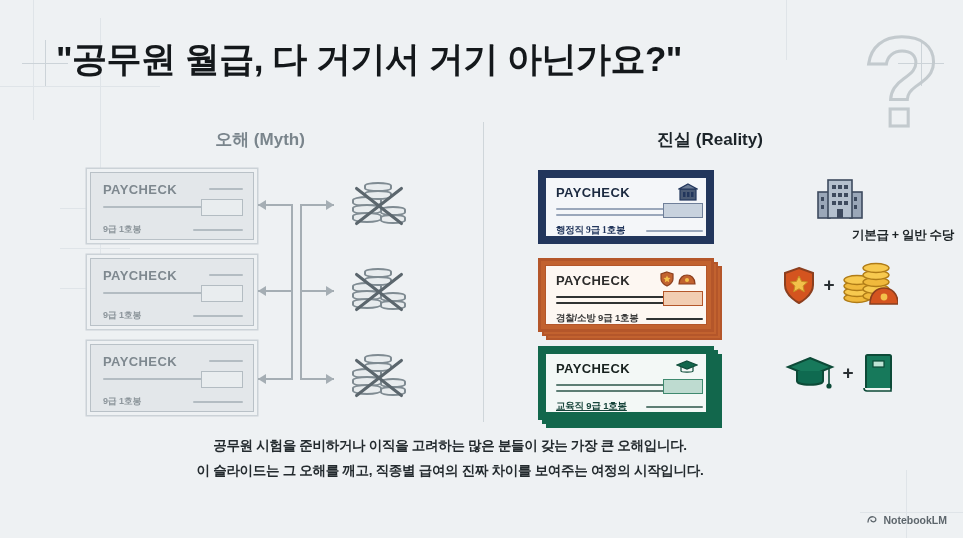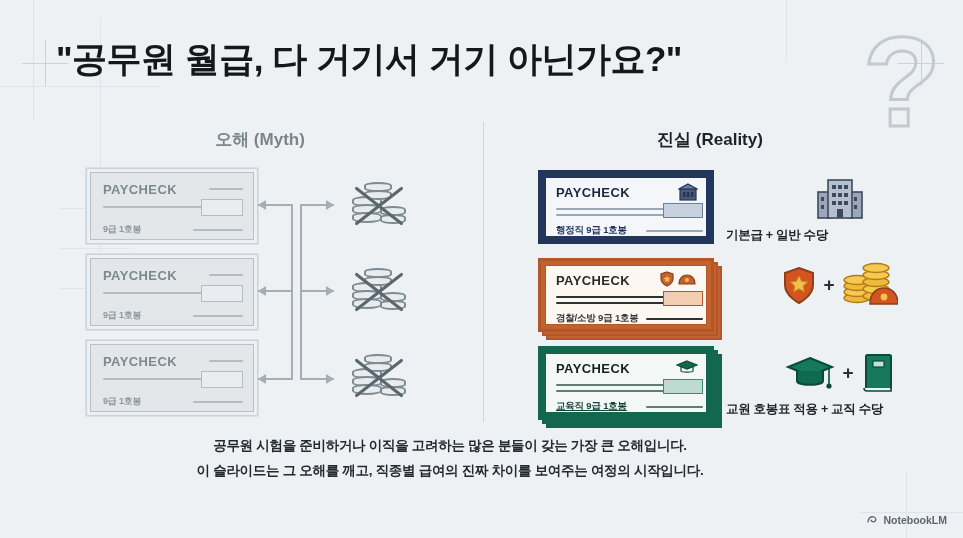--- a/index.html
+++ b/index.html
@@ -66,21 +66,21 @@
   .r-card{width:176px;height:74px;box-sizing:border-box;}
   .r-card .face{position:absolute;inset:0;box-sizing:border-box;border-style:solid;}
   .r-card .paper{position:absolute;inset:7px;box-sizing:border-box;border:1.5px solid;background:#fff;}
   .stackshadow{position:absolute;box-sizing:border-box;border-style:solid;border-width:2px;}
 
   .navy .face{border-width:3px;border-color:#22365c;background:#22365c;}
   .navy .paper{border-color:#22365c;background:#f4f6f9;}
   .navy .pc-title{color:#1b2940;}
   .navy .pc-line{background:#9aa7bb;}
   .navy .pc-amt{border-color:#6f7f99;background:#c8d2de;}
-  .navy .pc-sub{color:#22365c;}
+  .navy .pc-sub{color:#22365c;font-family:Liberation Serif, serif;}
 
   .orange .face{border-width:3px;border-color:#b4562a;background:#c2622f;}
   .orange .paper{border-color:#b4562a;background:#fdf7f2;}
   .orange .pc-title{color:#2b2b2b;}
   .orange .pc-line{background:#2f3233;}
   .orange .pc-amt{border-color:#b4562a;background:#f2cdb2;}
   .orange .pc-sub{color:#3a3a3a;}
 
   .green .face{border-width:3px;border-color:#12674c;background:#12674c;}
   .green .paper{border-color:#12674c;background:#f3f8f6;}
@@ -98,21 +98,21 @@
 
   
   .coins{position:absolute;width:62px;height:52px;}
   .coins .stack{position:absolute;box-sizing:border-box;border:2px solid #7f8b92;border-radius:50%/38%;background:#e8ecee;}
   .cross{position:absolute;inset:-4px;}
   .cross i{position:absolute;left:50%;top:50%;width:60px;height:3px;background:#5b666d;border-radius:2px;transform-origin:center;}
   .cross i.a{transform:translate(-50%,-50%) rotate(38deg);}
   .cross i.b{transform:translate(-50%,-50%) rotate(-38deg);}
 
   
-  .igroup{position:absolute;width:228px;text-align:left;}
+  .igroup{position:absolute;width:228px;text-align:right;}
   .igroup .icons{height:50px;display:flex;align-items:flex-end;justify-content:center;gap:7px;}
   .igroup .plus{font-size:19px;font-weight:bold;color:#2a3033;padding-bottom:10px;}
   .igroup .cap{margin-top:7px;font-size:12.5px;font-weight:bold;color:#1d2427;letter-spacing:-0.3px;white-space:nowrap;}
 
   
   .caption{position:absolute;left:0;top:434px;width:900px;text-align:center;}
   .caption div{font-size:13.5px;font-weight:bold;color:#232a2e;line-height:1.85;letter-spacing:-0.3px;}
 
   .watermark{position:absolute;right:16px;bottom:12px;display:flex;align-items:center;gap:5px;
     font-size:10.5px;color:#5d666c;font-weight:bold;}
@@ -344,21 +344,20 @@
       <circle cx="44" cy="32" r="2.6" fill="#0c4a37"></circle>
     </svg>
     <div class="plus">+</div>
     <svg width="34" height="42" viewBox="0 0 34 42">
       <rect x="5" y="3" width="25" height="34" rx="1.5" fill="#17795b" stroke="#0c4a37" stroke-width="2"></rect>
       <rect x="12" y="9" width="11" height="6" fill="#bfe3d5" stroke="#0c4a37" stroke-width="1.2"></rect>
       <path d="M5 37 H30" stroke="#0c4a37" stroke-width="2"></path>
       <path d="M3 36 C3 38 4 39 6 39 H30 V36" fill="#f0f5f2" stroke="#0c4a37" stroke-width="1.6"></path>
     </svg>
   </div>
-  <div class="cap">교원 호봉표 적용 + 교직 수당</div>
 </div>
 
 <div class="caption">
   <div>공무원 시험을 준비하거나 이직을 고려하는 많은 분들이 갖는 가장 큰 오해입니다.</div>
   <div>이 슬라이드는 그 오해를 깨고, 직종별 급여의 진짜 차이를 보여주는 여정의 시작입니다.</div>
 </div>
 
 <div class="watermark">
   <svg width="12" height="12" viewBox="0 0 12 12">
     <path d="M2 8 C2 4 5 2 8 3 C10 3.7 10.5 6 9 7.2 C7.6 8.3 5.6 7.8 5 6.2" fill="none" stroke="#5d666c" stroke-width="1.3" stroke-linecap="round"></path>

